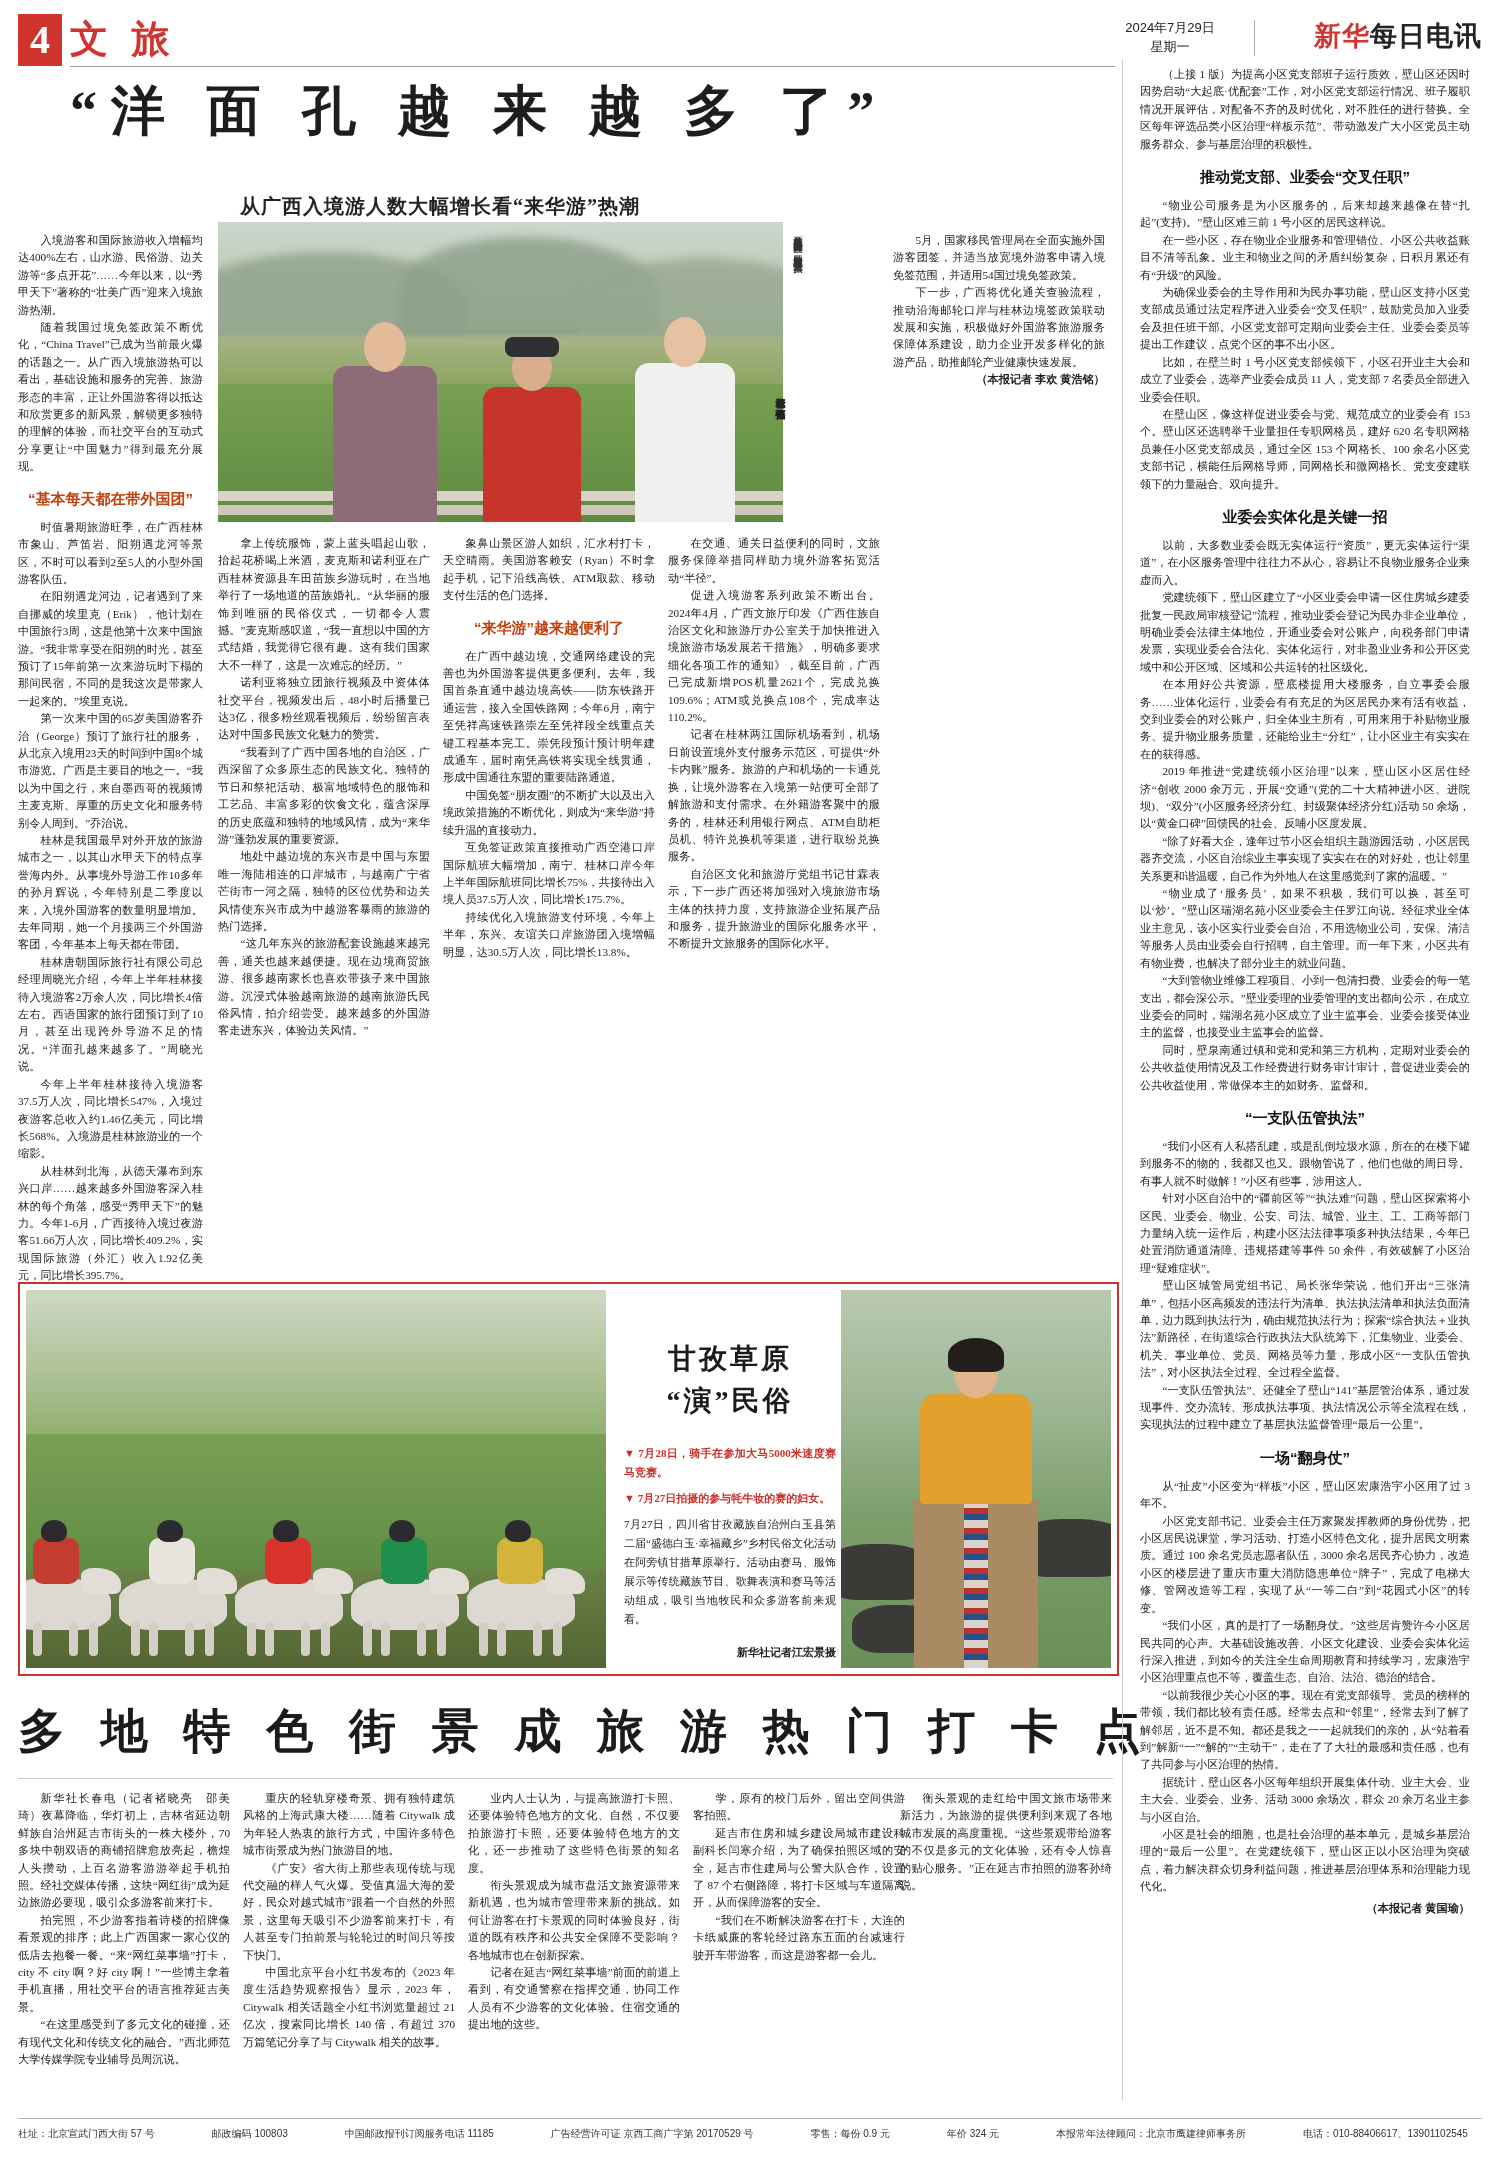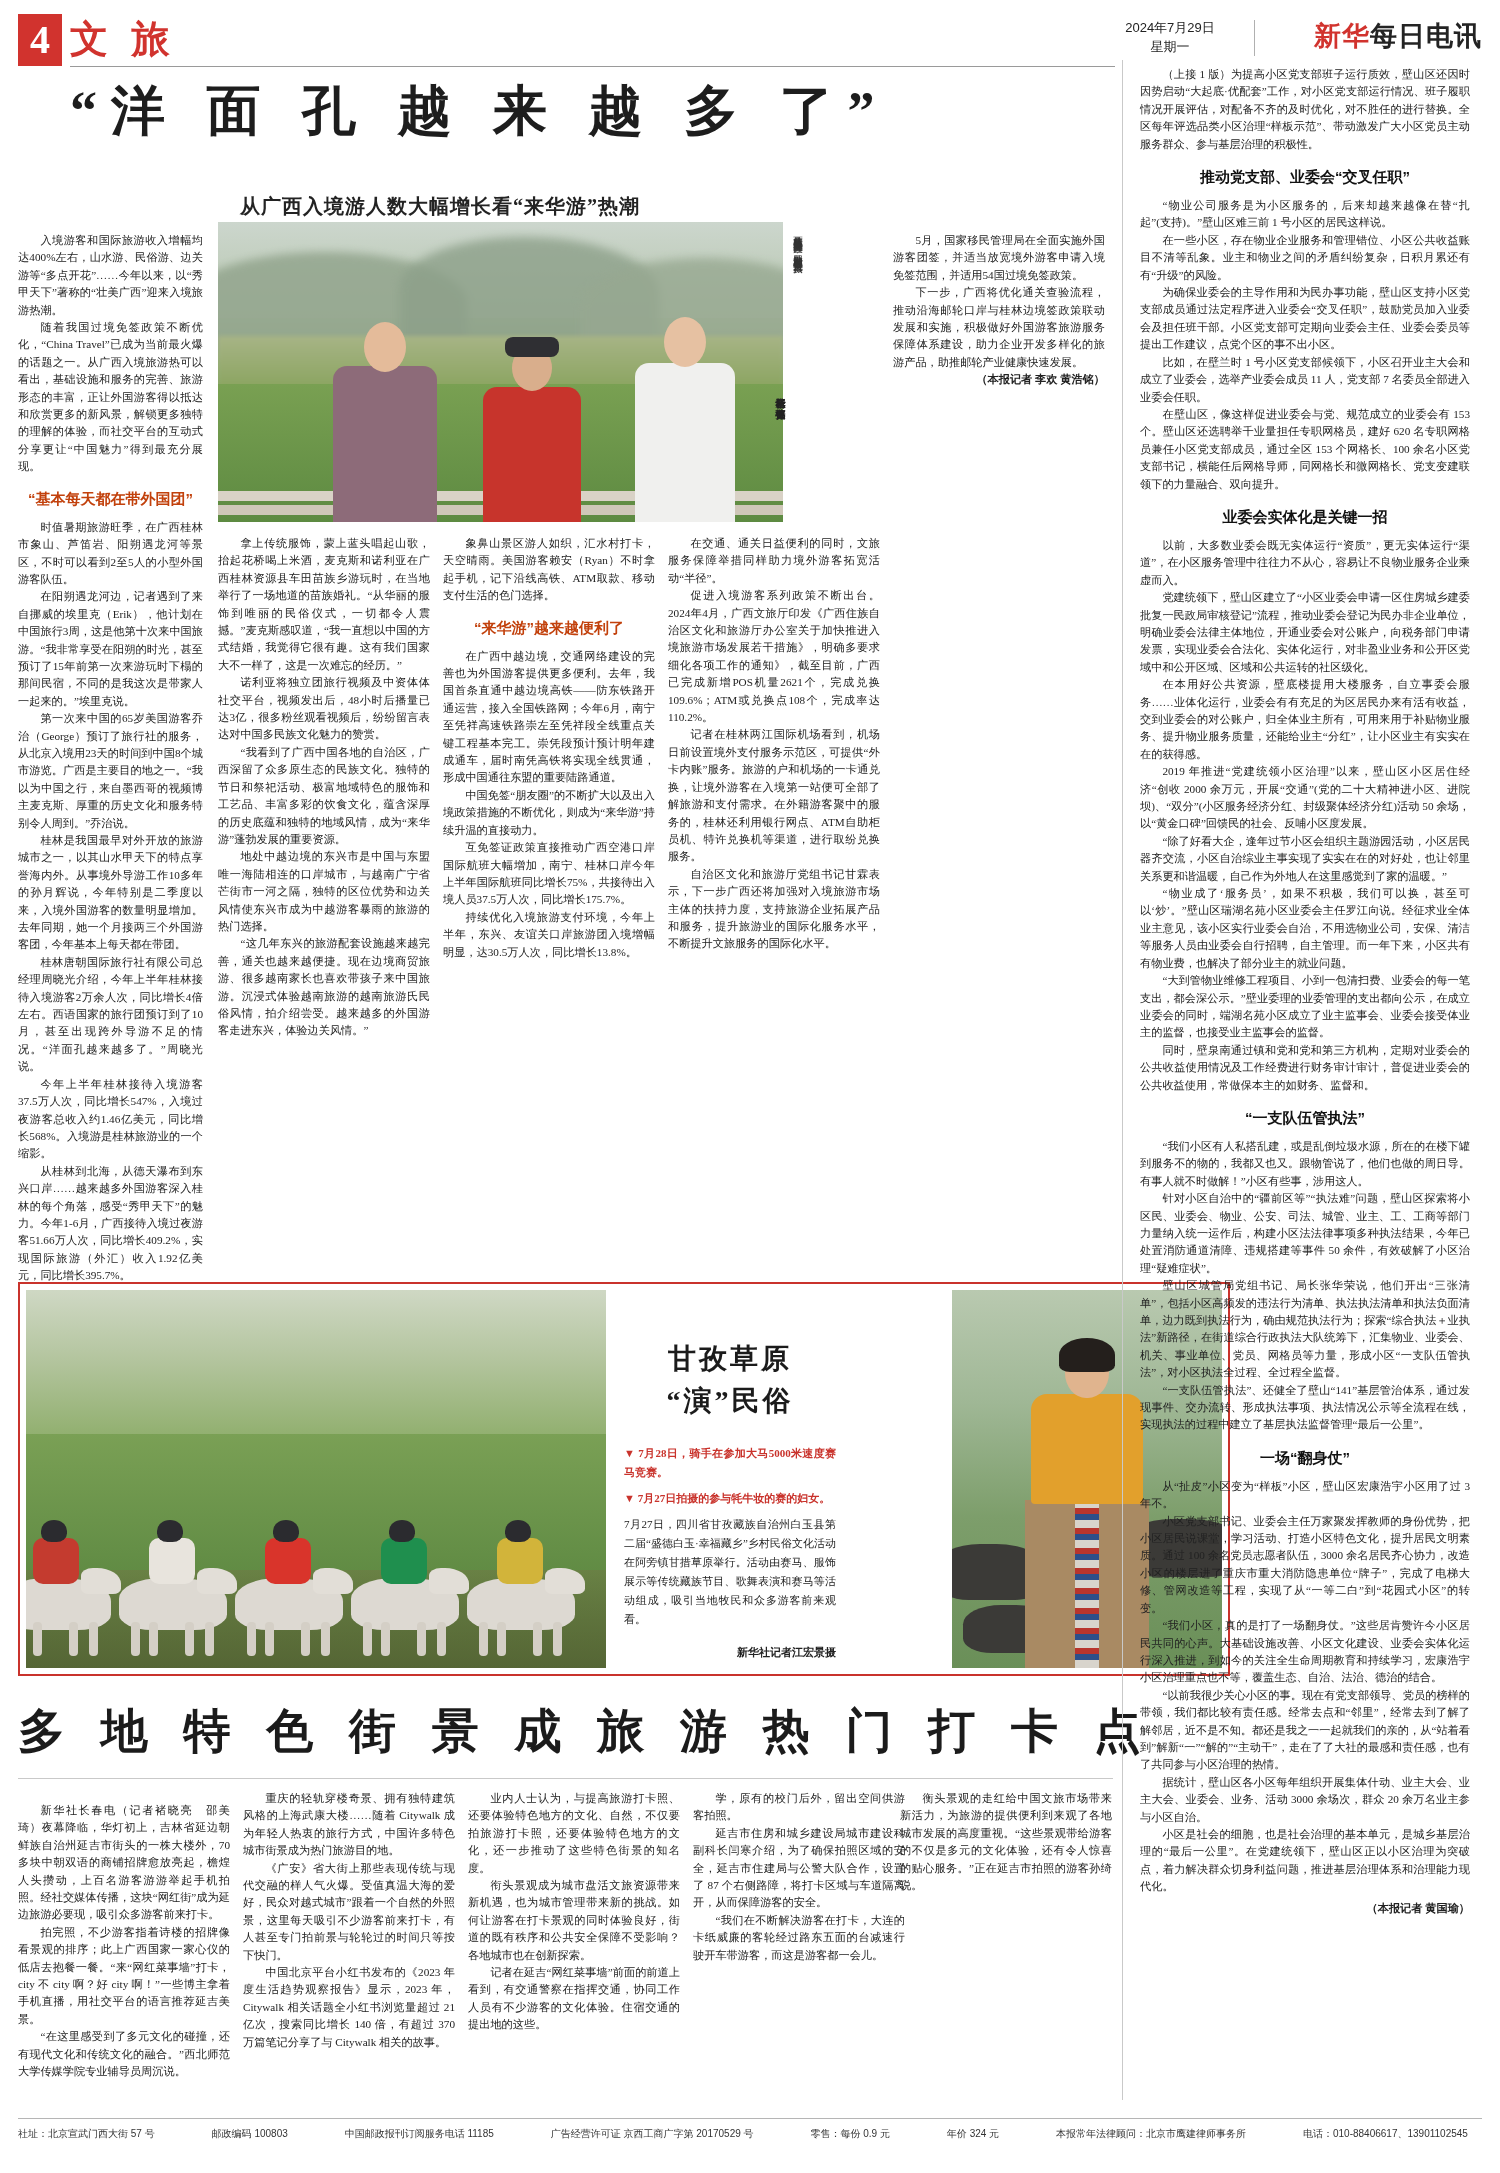--- a/index.html
+++ b/index.html
@@ -105,21 +105,21 @@
   }
   .photo-credit-v {
     position:absolute; left:771px; top:390px; height:130px; width:16px;
     writing-mode:vertical-rl; text-orientation:upright;
     font-size:10px; line-height:14px; font-weight:700; color:#222;
     font-family:"Liberation Sans", sans-serif;
   }
 
   
   .photoblock {
-    position:absolute; left:18px; top:1282px; width:1212px; height:394px;
+    position:absolute; left:18px; top:1282px; width:1101px; height:394px;
     border:2px solid #c9332c; padding:12px; background:#fff;
   }
   .pb-left {
     position:absolute; left:6px; top:6px; width:580px; height:378px; overflow:hidden;
     background:linear-gradient(#cfd8c4 0%, #b4c59f 18%, #8fae6c 40%, #6f9a4c 100%);
   }
   .pb-left .grass { position:absolute; left:0; bottom:0; width:100%; height:62%;
     background:linear-gradient(#7aa055,#4f7d38); }
   .pb-left .mud { position:absolute; left:0; bottom:0; width:100%; height:26%;
     background:linear-gradient(rgba(120,110,70,.35), rgba(90,82,50,.55)); }
@@ -370,21 +370,21 @@
           <div class="top"></div>
           <div class="face"></div>
           <div class="hair"></div>
       </div>
     </div>
   </div>
 
   <div class="bighead">多 地 特 色 街 景 成 旅 游 热 门 打 卡 点</div>
   <div class="bighead-rule"></div>
 
-  <div class="col" style="left:18px; top:1790px; width:212px; height:320px;margin-top:12px;">
+  <div class="col" style="left:18px; top:1790px; width:212px; height:320px;">
     <p>新华社长春电（记者褚晓亮　邵美琦）夜幕降临，华灯初上，吉林省延边朝鲜族自治州延吉市街头的一株大楼外，70多块中朝双语的商铺招牌愈放亮起，檐煌人头攒动，上百名游客游游举起手机拍照。经社交媒体传播，这块“网红街”成为延边旅游必要现，吸引众多游客前来打卡。</p>
     <p>拍完照，不少游客指着诗楼的招牌像看景观的排序；此上广西国家一家心仪的低店去抱餐一餐。“来“网红菜事墙”打卡，city 不 city 啊？好 city 啊！”一些博主拿着手机直播，用社交平台的语言推荐延吉美景。</p>
     <p>“在这里感受到了多元文化的碰撞，还有现代文化和传统文化的融合。”西北师范大学传媒学院专业辅导员周沉说。</p>
   </div>
   <div class="col" style="left:243px; top:1790px; width:212px; height:320px;">
     <p>重庆的轻轨穿楼奇景、拥有独特建筑风格的上海武康大楼……随着 Citywalk 成为年轻人热衷的旅行方式，中国许多特色城市街景成为热门旅游目的地。</p>
     <p>《广安》省大街上那些表现传统与现代交融的样人气火爆。受值真温大海的爱好，民众对越式城市”跟着一个自然的外照景，这里每天吸引不少游客前来打卡，有人甚至专门拍前景与轮轮过的时间只等按下快门。</p>
     <p>中国北京平台小红书发布的《2023 年度生活趋势观察报告》显示，2023 年，Citywalk 相关话题全小红书浏览量超过 21 亿次，搜索同比增长 140 倍，有超过 370 万篇笔记分享了与 Citywalk 相关的故事。</p>
   </div>
   <div class="col" style="left:468px; top:1790px; width:212px; height:320px;">

